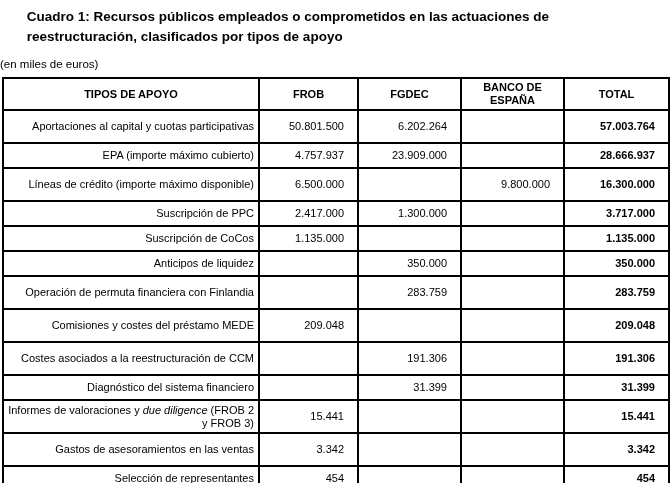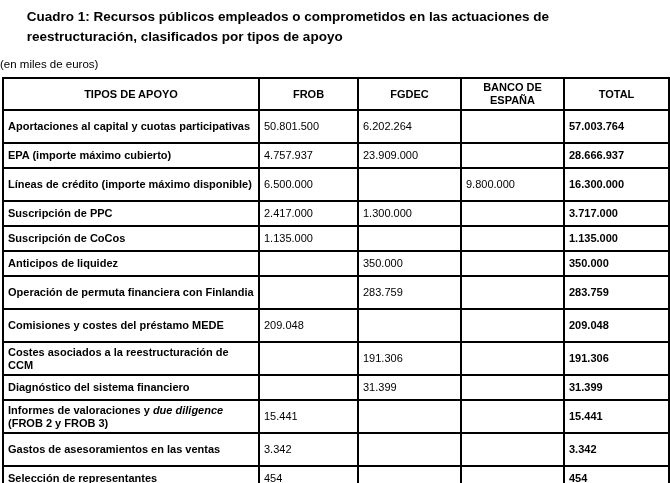--- a/index.html
+++ b/index.html
@@ -42,27 +42,27 @@
     vertical-align: middle;
     padding: 2px 4px;
     overflow: hidden;
   }
   th {
     font-weight: bold;
     text-align: center;
     height: 30px;
   }
   td.lbl {
-    font-weight: bold;
-    text-align: left;
+    font-weight: normal;
+    text-align: right;
     padding-left: 4px;
   }
   td.num {
-    text-align: left;
-    padding-right: 6px;
+    text-align: right;
+    padding-right: 13px;
     white-space: nowrap;
   }
   td.tot { font-weight: bold; }
   tr.total-row td { font-weight: bold; height: 19px; }
   tr.total-row td.lbl { text-align: center; white-space: pre-wrap; }
   tr.single td { height: 25px; }
   tr.double td { height: 33px; }
   .it { font-style: italic; }
 </style>
 </head>

